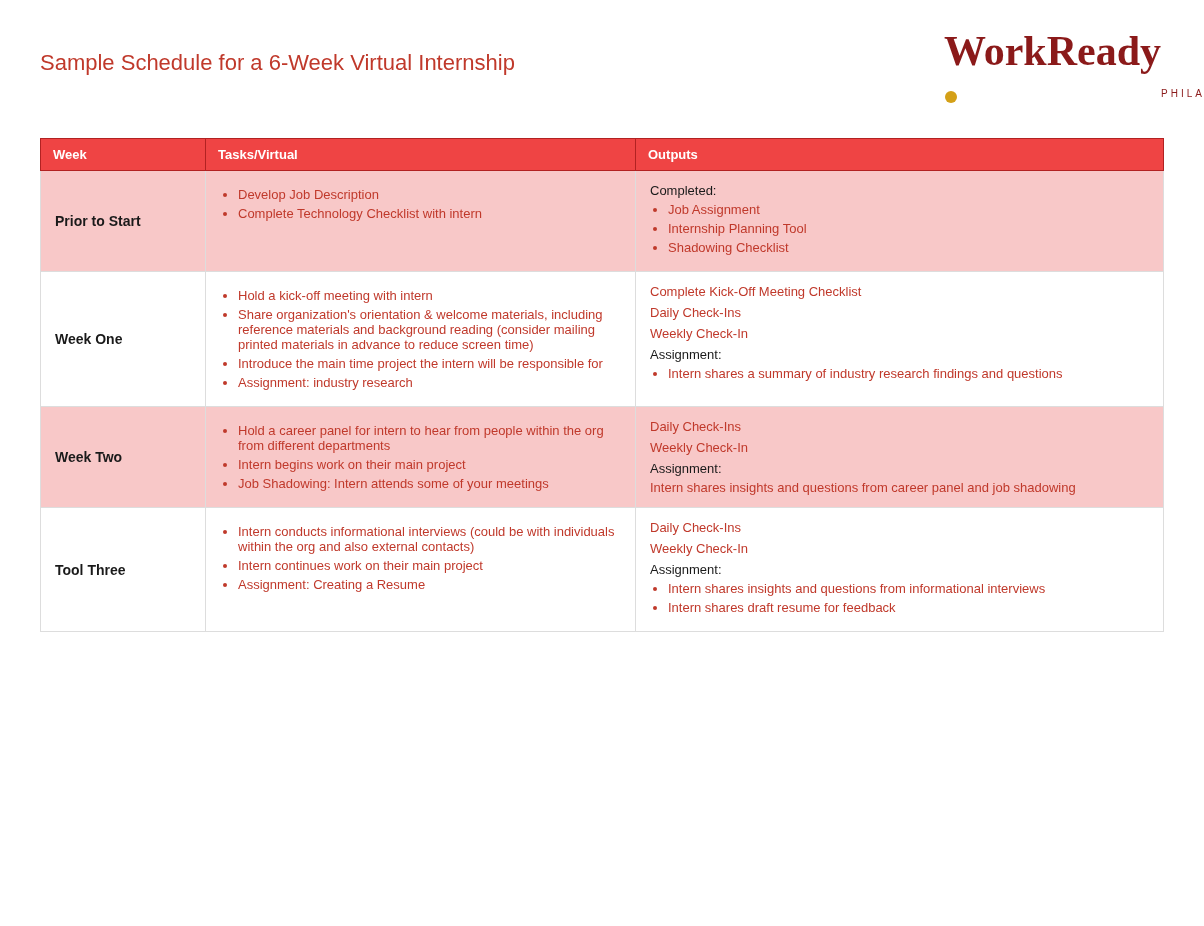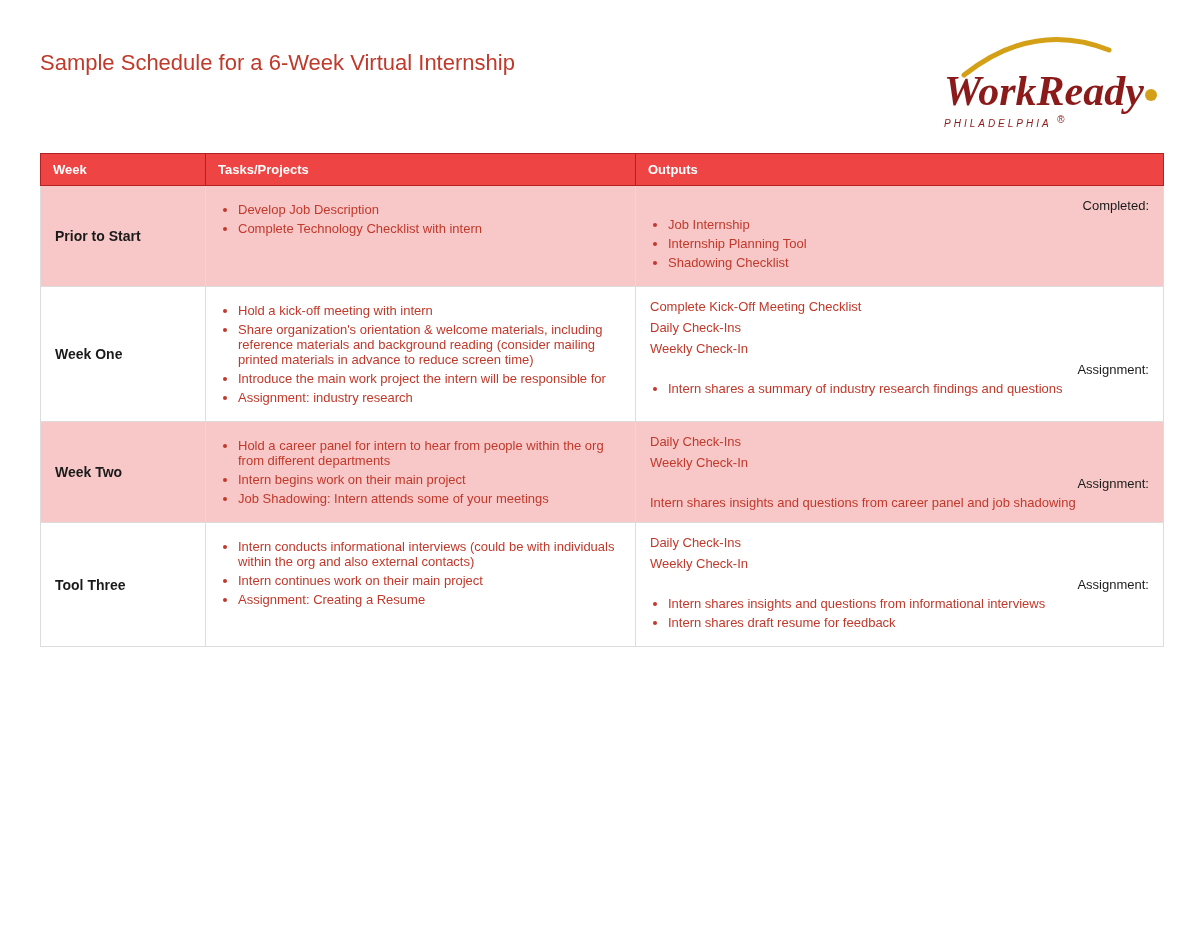--- a/index.html
+++ b/index.html
@@ -17,24 +17,23 @@
       margin-bottom: 24px;
     }
     .page-title {
       color: #c0392b;
       font-size: 22px;
       font-weight: normal;
       margin-top: 20px;
     }
     .logo-area {
       display: flex;
-      flex-direction: column;
-      align-items: flex-start;
+      flex-direction: row;
+      align-items: flex-end;
       width: 220px;
-      font-style: italic;
     }
     .logo-arc {
       width: 180px;
       height: 50px;
       position: relative;
       margin-bottom: -10px;
     }
     .logo-text {
       font-size: 42px;
       font-weight: bold;
@@ -116,21 +115,20 @@
       color: #c0392b;
     }
     .output-item {
       color: #c0392b;
       margin-bottom: 0;
     }
     .output-label {
       color: #1a1a1a;
       font-weight: normal;
       margin-bottom: 4px;
-      text-align: right;
     }
     .output-link {
       color: #c0392b;
       display: block;
       margin-bottom: 6px;
     }
   </style>
 </head>
 <body>
 
@@ -147,49 +145,49 @@
       </span>
     </div>
     <div class="logo-sub">PHILADELPHIA <span class="logo-reg">®</span></div>
   </div>
 </div>
 
 <table>
   <thead>
     <tr>
       <th class="col-week">Week</th>
-      <th class="col-tasks">Tasks/Projects</th>
+      <th class="col-tasks">Tasks/Virtual</th>
       <th class="col-outputs">Outputs</th>
     </tr>
   </thead>
   <tbody id="table-body">
   <tr>
         <td class="col-week week-label">Prior to Start</td>
         <td class="col-tasks">
           <ul>
             <li><span>Develop Job Description</span></li>
             <li><span>Complete Technology Checklist with intern</span></li>
           </ul>
         </td>
         <td class="col-outputs">
           <div class="output-label">Completed:</div>
           <ul>
-            <li><span>Job Internship</span></li>
+            <li><span>Job Assignment</span></li>
             <li><span>Internship Planning Tool</span></li>
             <li><span>Shadowing Checklist</span></li>
           </ul>
         </td>
       </tr>
       <tr>
         <td class="col-week week-label">Week One</td>
         <td class="col-tasks">
           <ul>
             <li><span>Hold a kick-off meeting with intern</span></li>
             <li><span>Share organization's orientation &amp; welcome materials, including reference materials and background reading (consider mailing printed materials in advance to reduce screen time)</span></li>
-            <li><span>Introduce the main work project the intern will be responsible for</span></li>
+            <li><span>Introduce the main time project the intern will be responsible for</span></li>
             <li><span>Assignment: industry research</span></li>
           </ul>
         </td>
         <td class="col-outputs">
           <div class="output-link">Complete Kick-Off Meeting Checklist</div>
           <div class="output-link">Daily Check-Ins</div>
           <div class="output-link">Weekly Check-In</div>
           <div class="output-label">Assignment:</div>
           <ul>
             <li><span>Intern shares a summary of industry research findings and questions</span></li>

